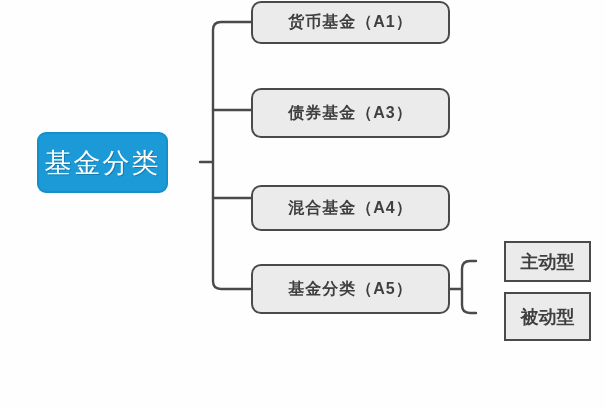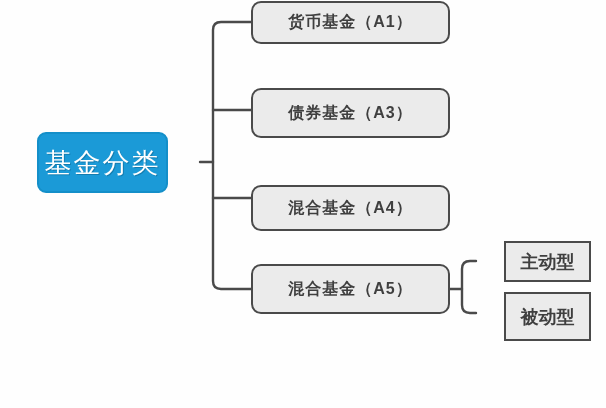--- a/index.html
+++ b/index.html
@@ -93,19 +93,19 @@
   </svg>
 
   <div class="node root">基金分类</div>
 
   <div class="node branch c1">货币基金（A1）</div>
 
   <div class="node branch c2">债券基金（A3）</div>
 
   <div class="node branch c3">混合基金（A4）</div>
 
-  <div class="node branch c4">混合基金（A5）</div>
+  <div class="node branch c4">基金分类（A5）</div>
 
   <div class="node leaf g1">主动型</div>
 
   <div class="node leaf g2">被动型</div>
 
 </div>
 
 </body></html>

